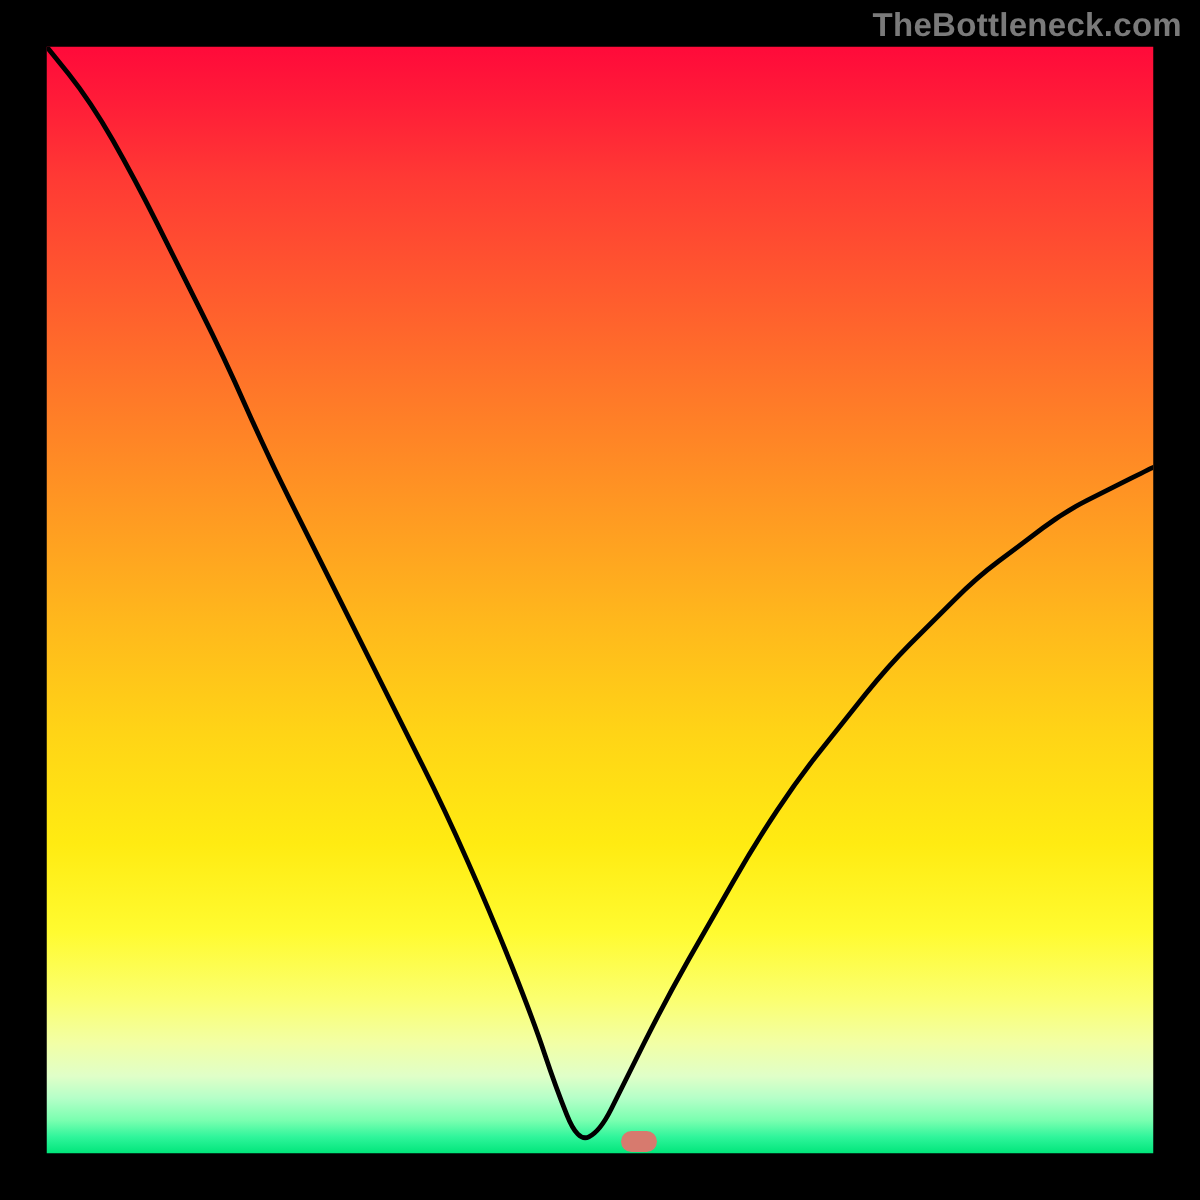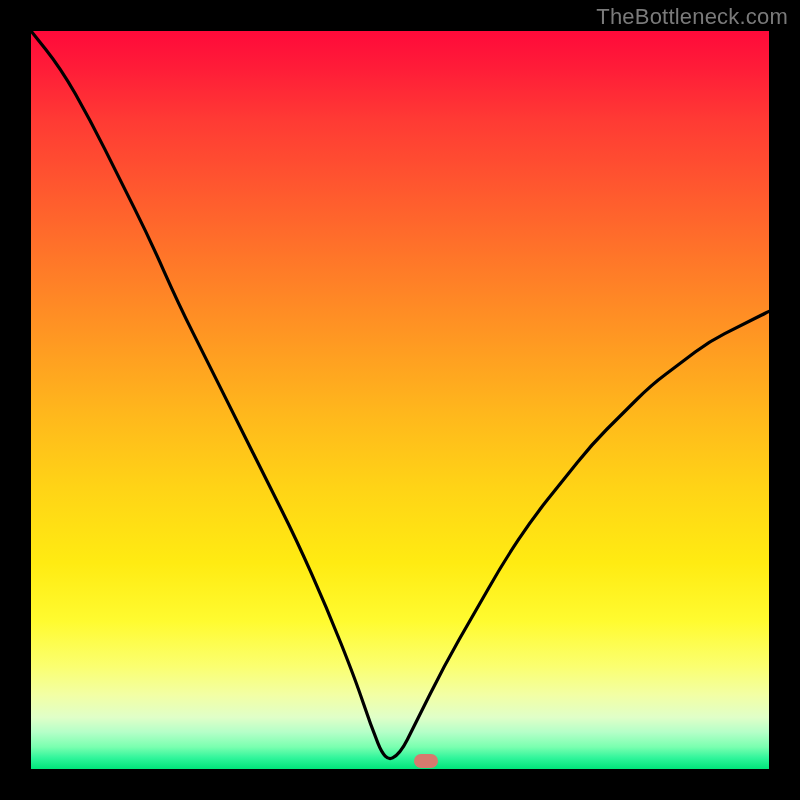--- a/index.html
+++ b/index.html
@@ -65,21 +65,21 @@
     border-radius: 7px;
     background: #d77a6e;
     transform: translate(-50%, -50%);
   }
   .attribution {
     position: absolute;
     top: 4px;
     right: 12px;
     color: #7a7a7a;
     font-size: 22px;
-    font-weight: 400;
+    font-weight: 700;
     letter-spacing: 0.2px;
     user-select: none;
   }
 </style>
 </head>
 <body>
 
 <div class="frame">
 
   <div class="attribution">TheBottleneck.com</div>

